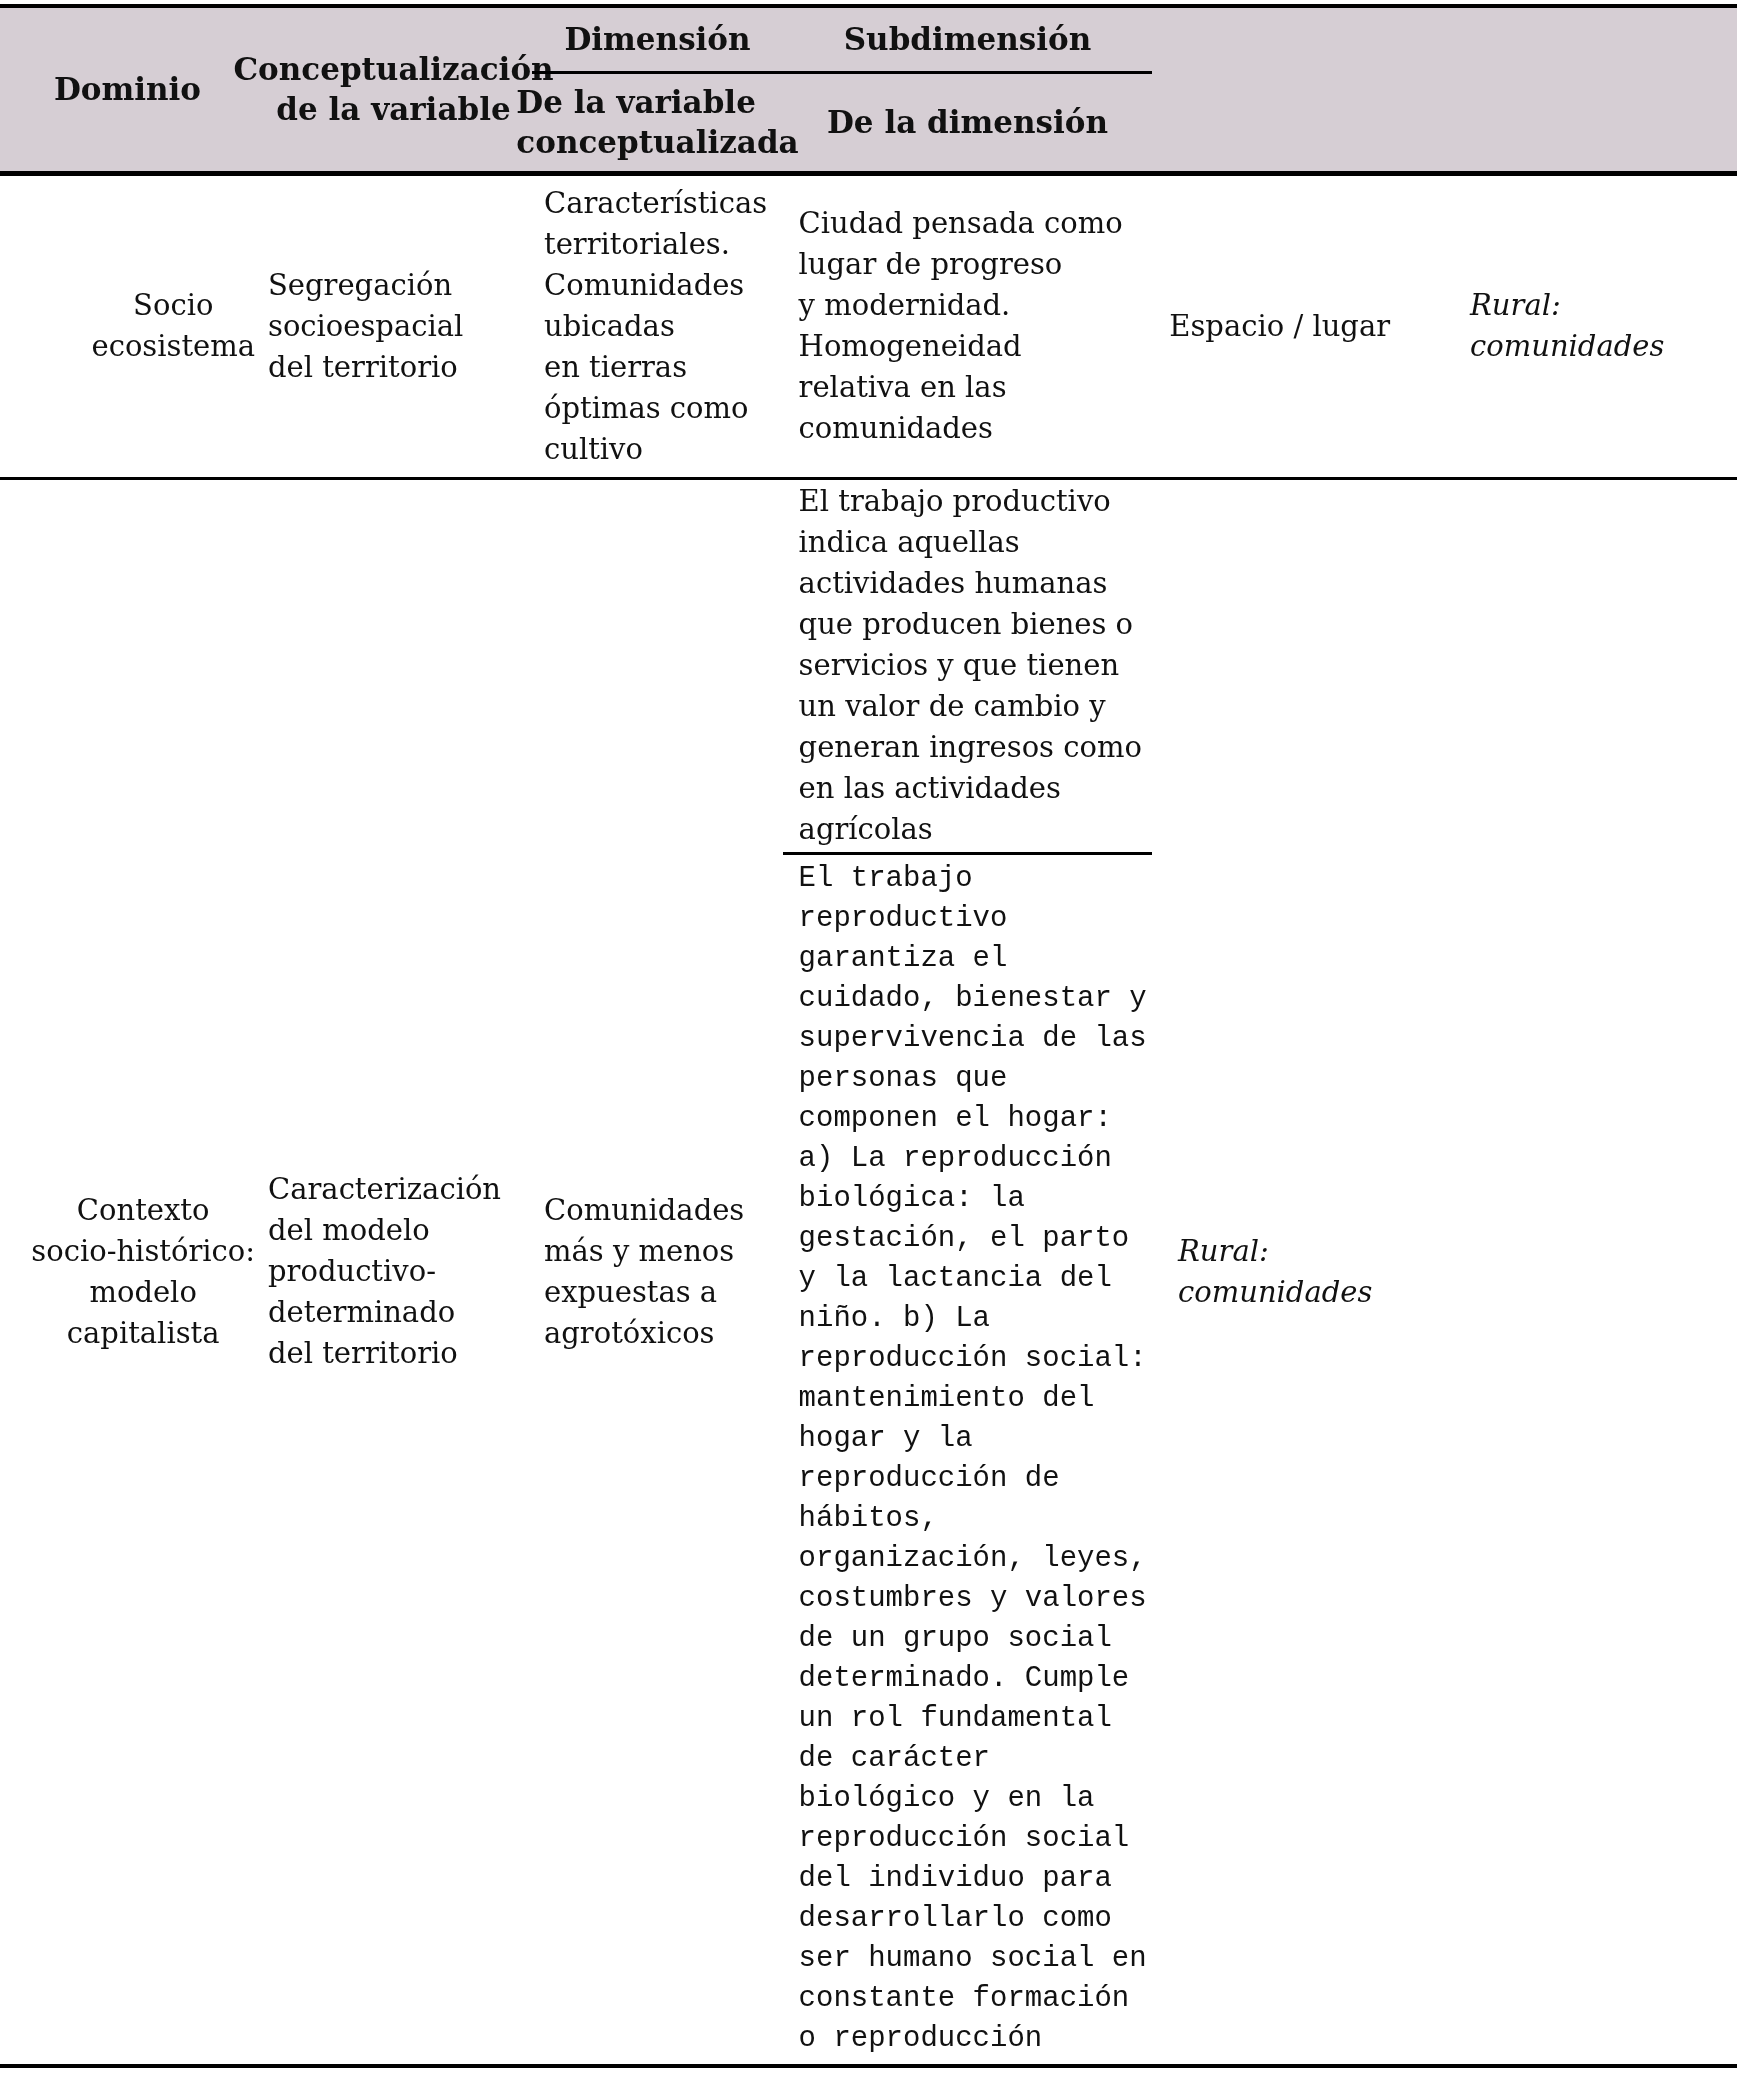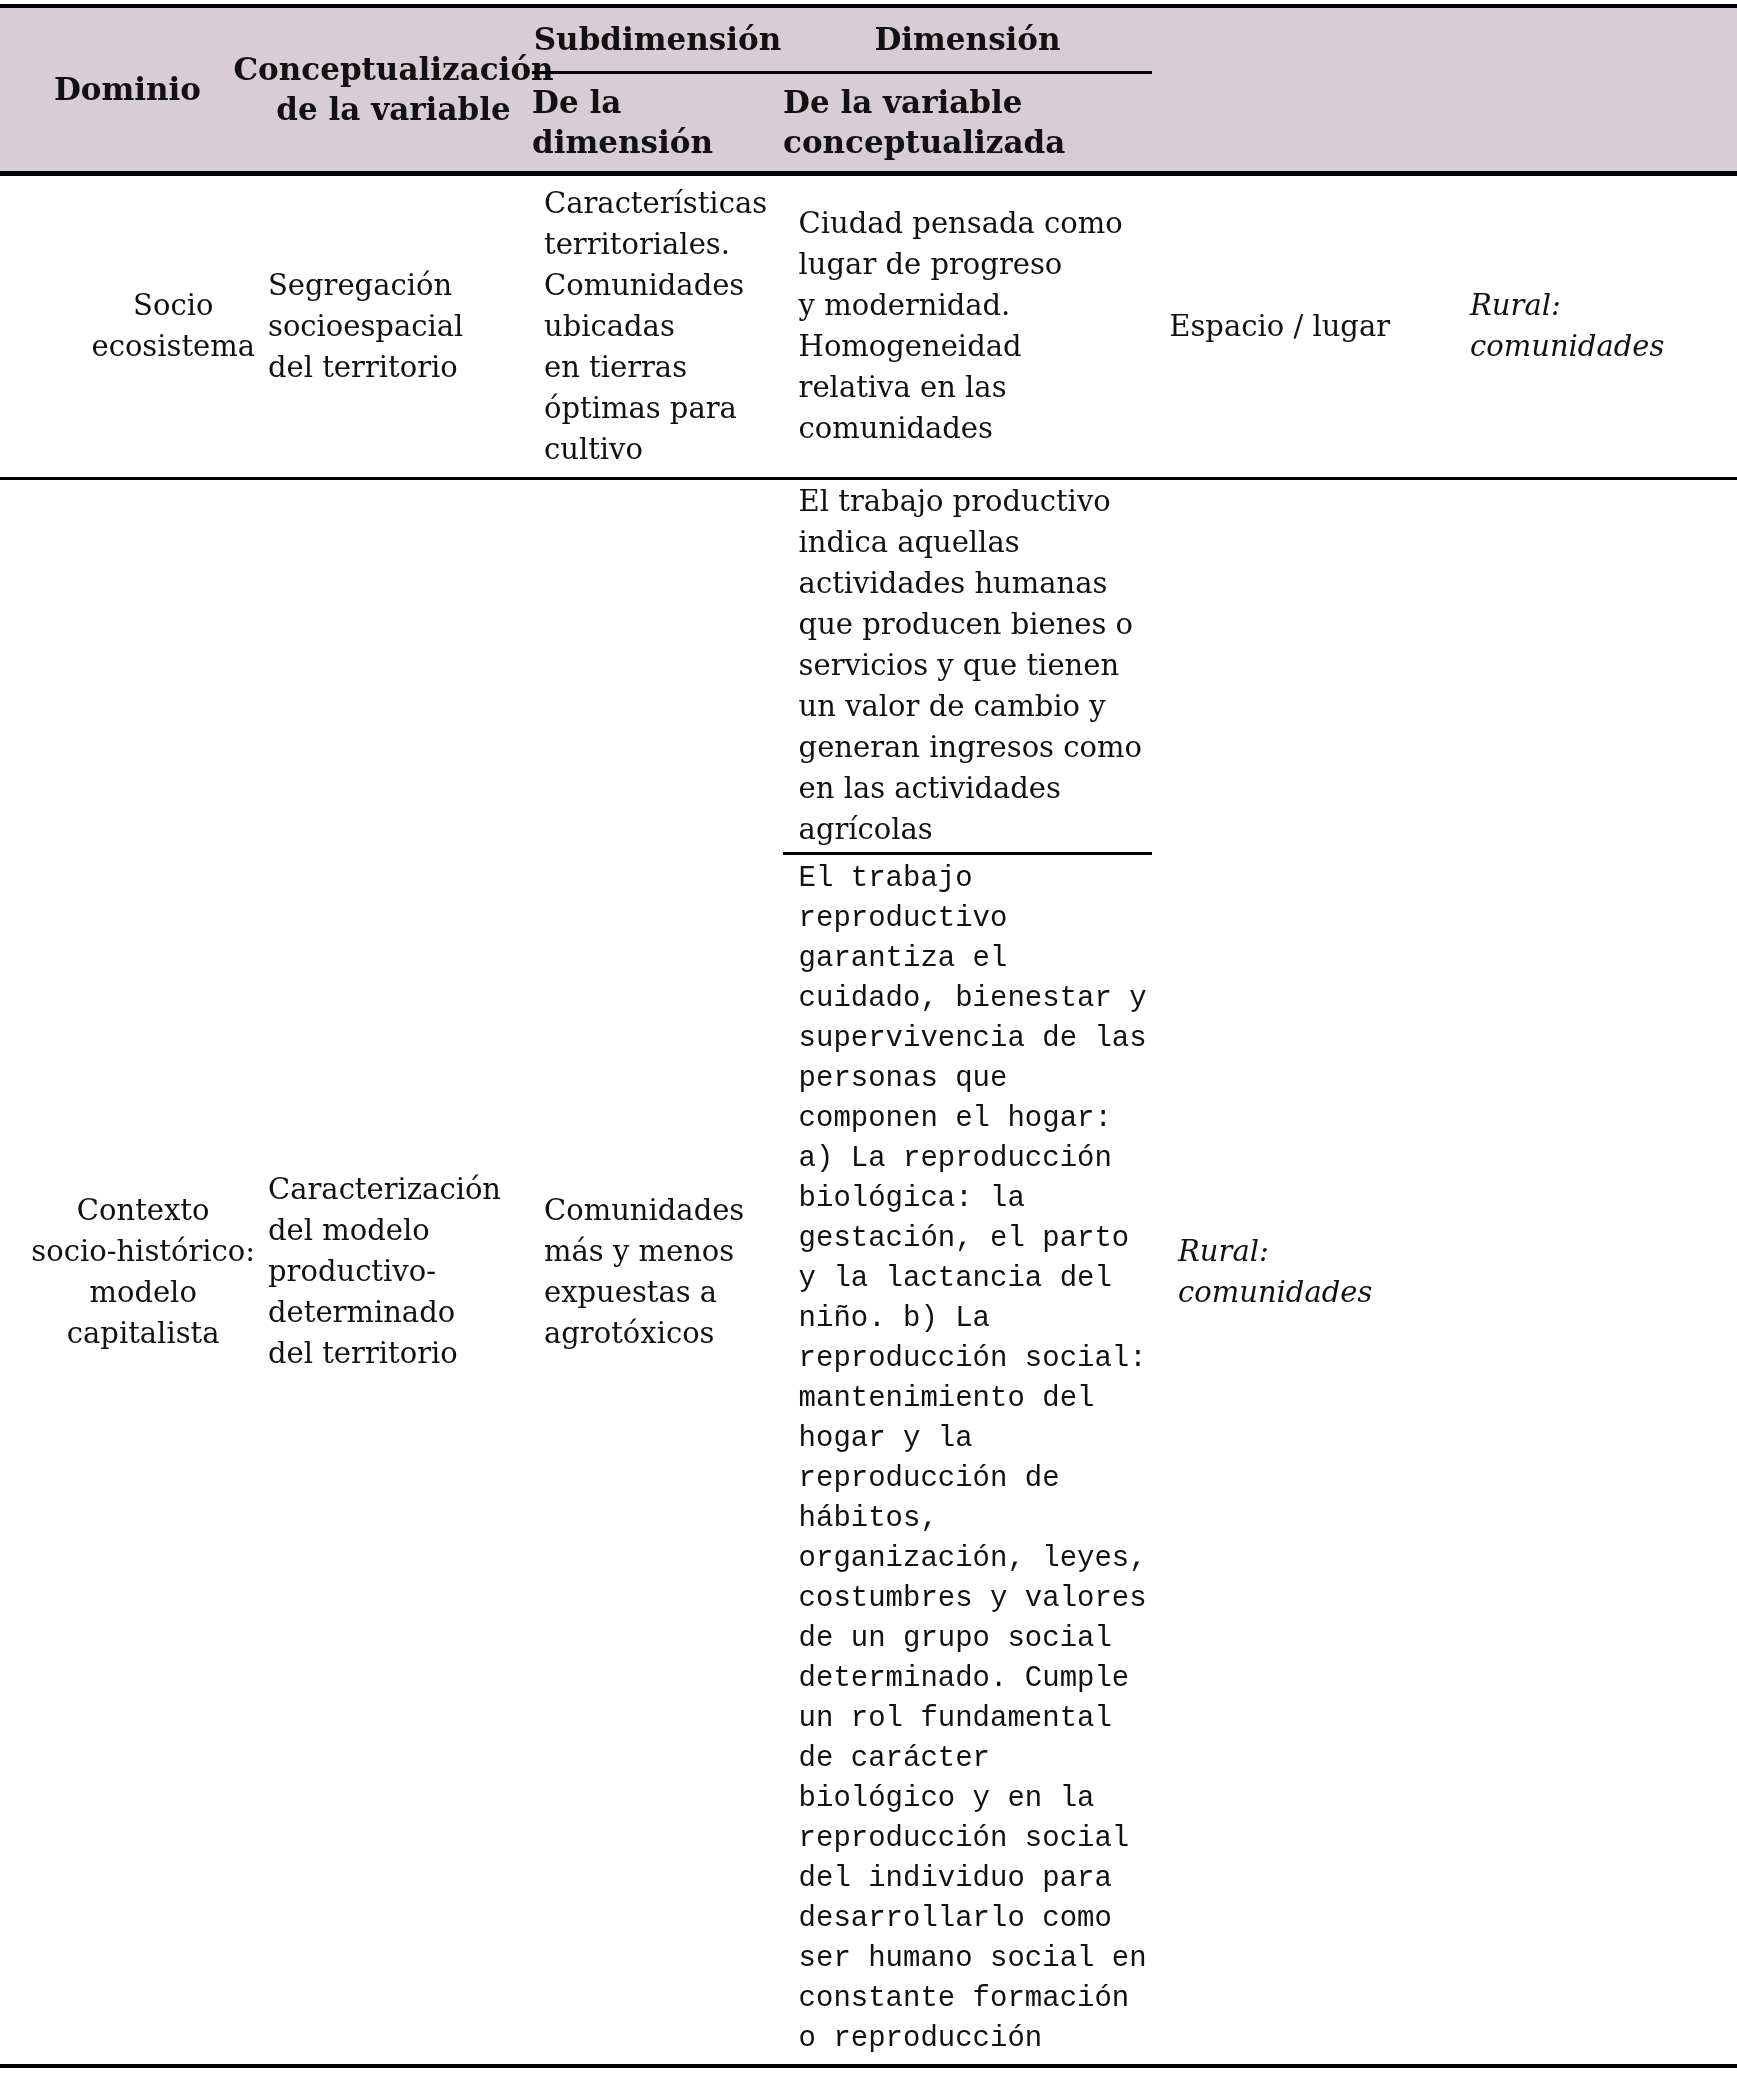--- a/index.html
+++ b/index.html
@@ -86,55 +86,55 @@
     <div class="thead">
       <div class="th">
         <span class="t">Dominio</span>
       </div>
       <div class="th">
         <span class="t">Conceptualización
 de la variable</span>
       </div>
       <div class="th-split">
         <div class="top">
+          <span class="t">Dimensión</span>
+        </div>
+        <div class="bot">
+          <span class="t">De la variable
+conceptualizada</span>
+        </div>
+      </div>
+      <div class="th-split">
+        <div class="top">
           <span class="t">Subdimensión</span>
         </div>
         <div class="bot">
           <span class="t">De la
 dimensión</span>
-        </div>
-      </div>
-      <div class="th-split">
-        <div class="top">
-          <span class="t">Dimensión</span>
-        </div>
-        <div class="bot">
-          <span class="t">De la variable
-conceptualizada</span>
         </div>
       </div>
     </div>
 
     <div class="trow row1">
       <div class="cell c-center">
         <span class="t">Socio
 ecosistema</span>
       </div>
       <div class="cell pad-cat">
         <span class="t">Segregación
 socioespacial
 del territorio</span>
       </div>
       <div class="cell pad-comp">
         <span class="t">Características
 territoriales.
 Comunidades
 ubicadas
 en tierras
-óptimas para
+óptimas como
 cultivo</span>
       </div>
       <div class="cell pad-conc">
         <span class="t">Ciudad pensada como
 lugar de progreso
 y modernidad.
 Homogeneidad
 relativa en las
 comunidades</span>
       </div>

